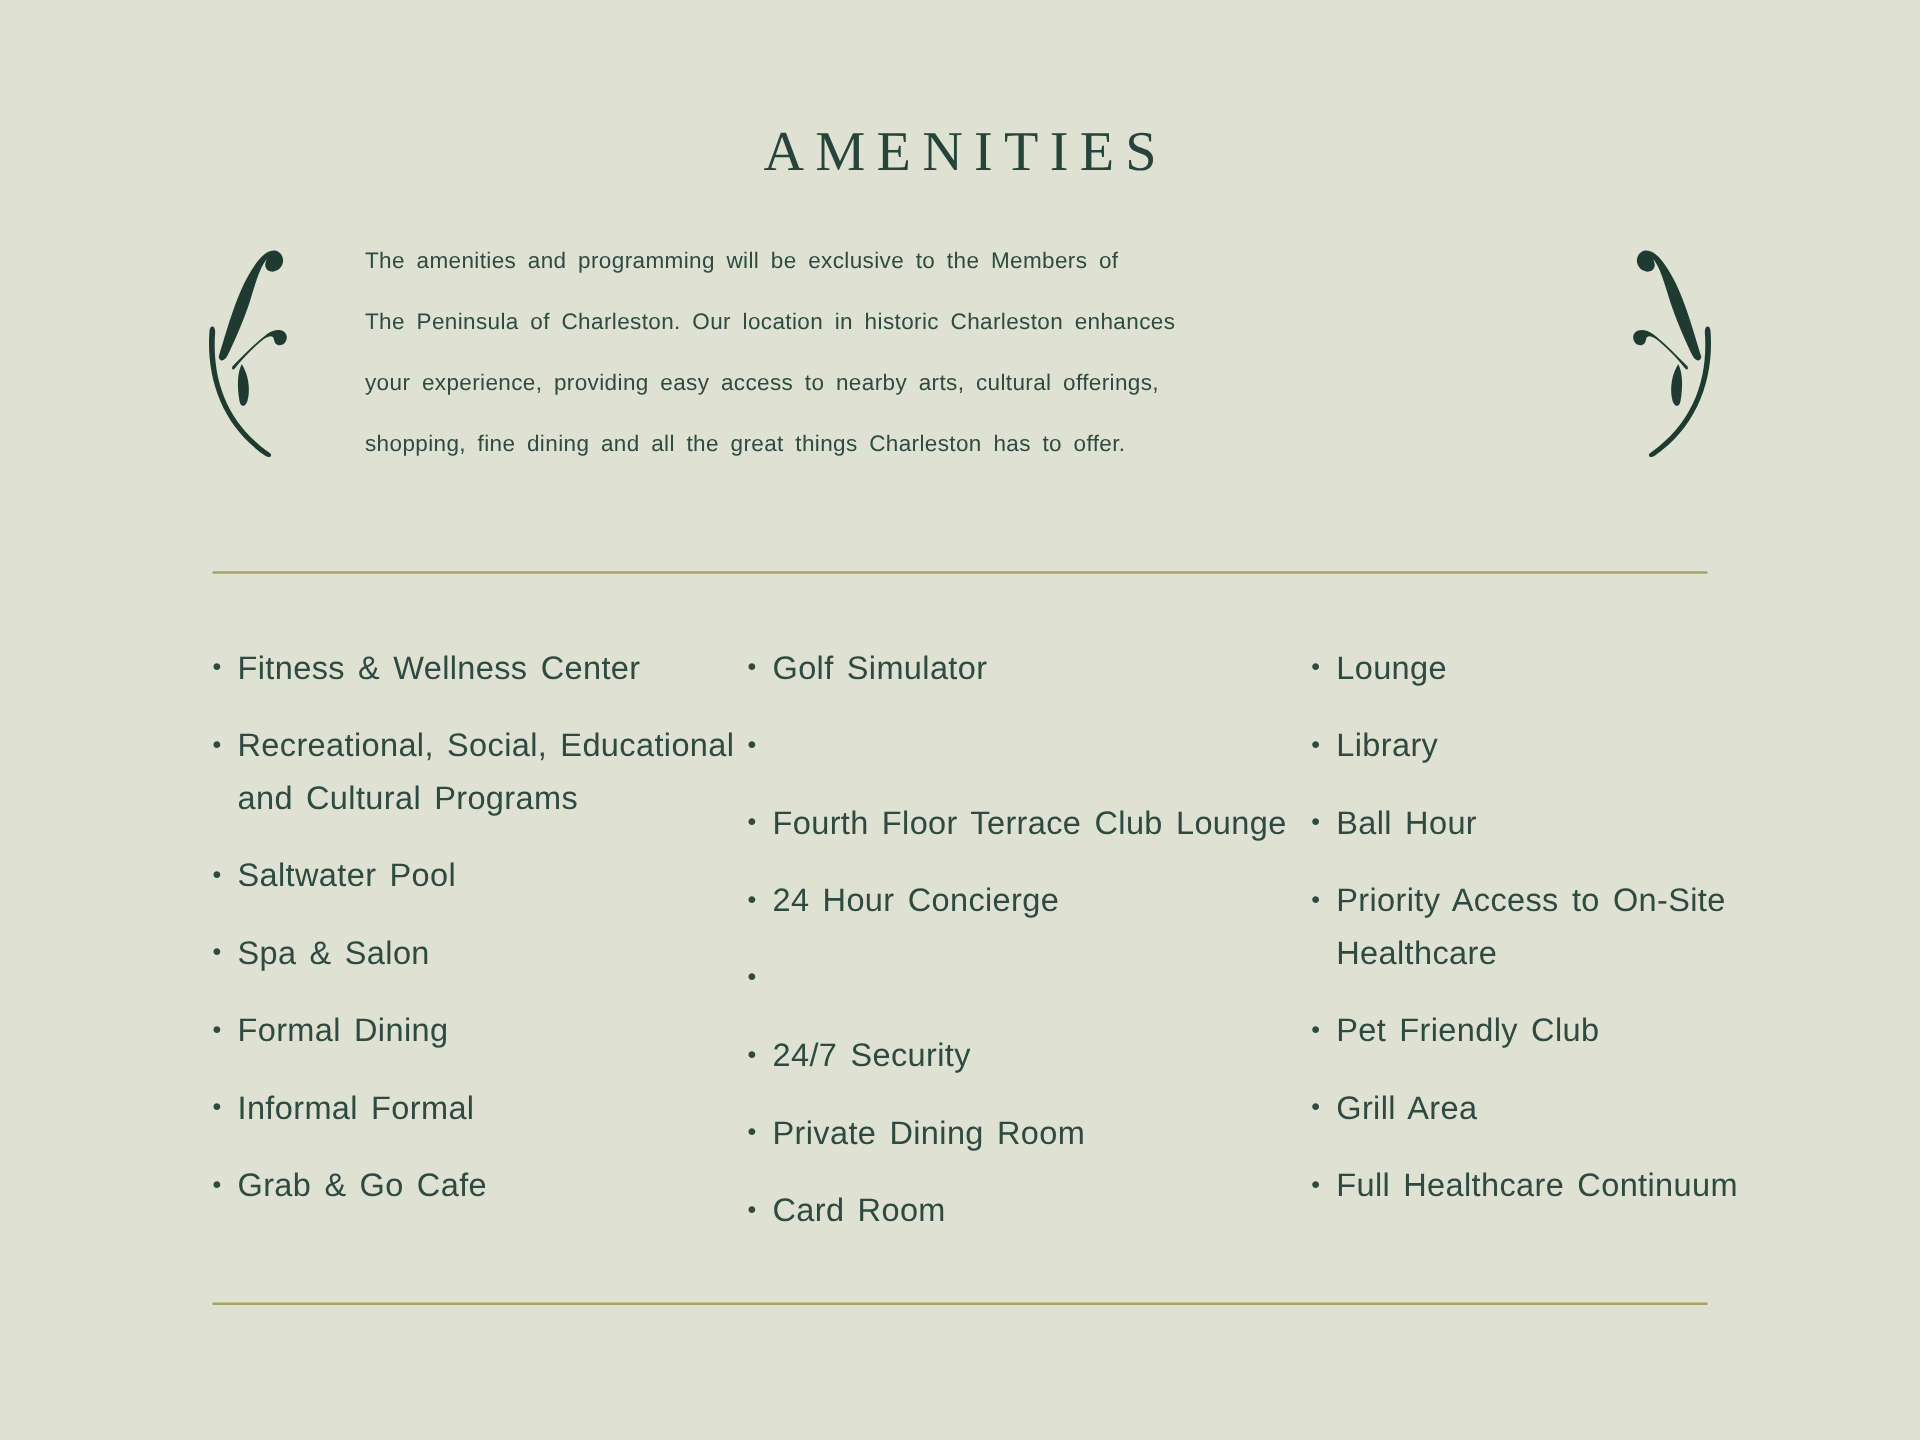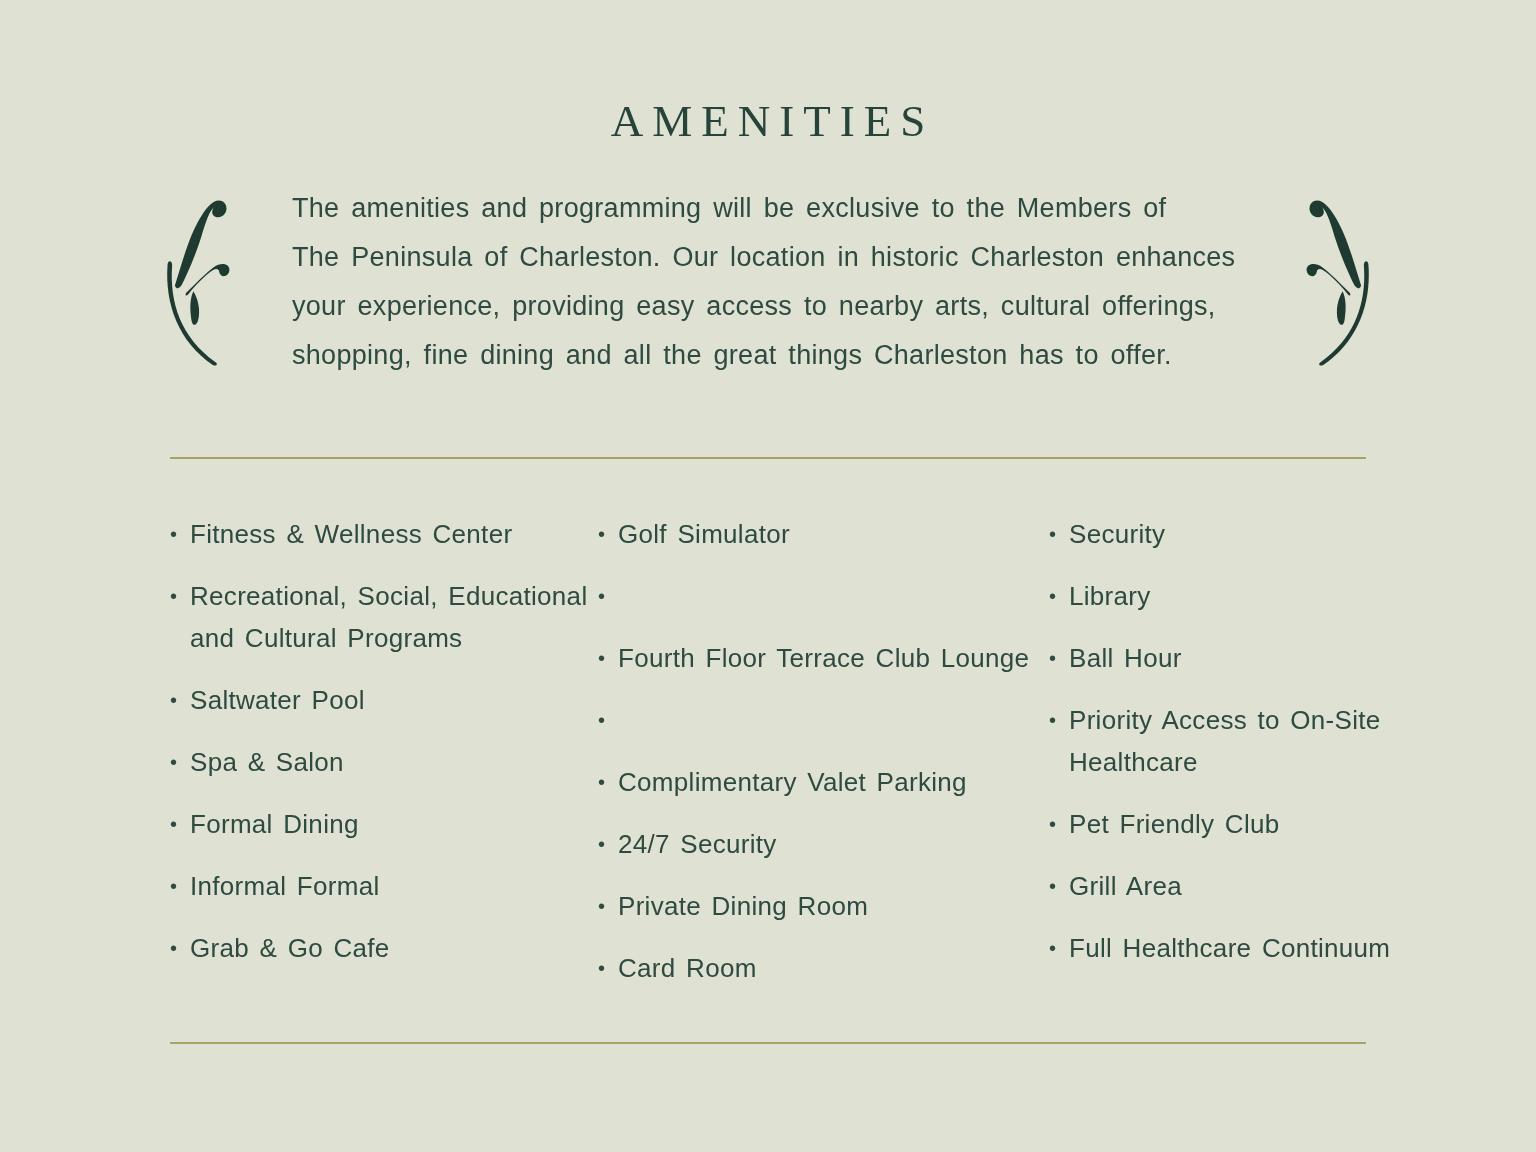--- a/index.html
+++ b/index.html
@@ -38,21 +38,21 @@
     width: 72px;
     height: 178px;
   }
   .flourish svg { display: block; width: 100%; height: 100%; fill: var(--flourish-color); }
   .flourish.left  { left: 162px; }
   .flourish.right { left: 1302px; transform: scaleX(-1); }
   .intro {
     position: absolute;
     left: 292px;
     top: 184px;
-    font-size: 27px;
+    font-size: 18px;
     line-height: 49px;
     white-space: pre;
     word-spacing: 4px;
     letter-spacing: 0.3px;
     color: var(--text-color);
   }
   .divider {
     position: absolute;
     left: 170px;
     width: 1196px;
@@ -161,42 +161,42 @@
         </li>
         <li class="amenity-item">
           <span class="bullet">•</span>
         </li>
         <li class="amenity-item">
           <span class="bullet">•</span>
           <span class="item-text">Fourth Floor Terrace Club Lounge</span>
         </li>
         <li class="amenity-item">
           <span class="bullet">•</span>
-        </li>
-        <li class="amenity-item">
-          <span class="bullet">•</span>
-          <span class="item-text">Complimentary Valet Parking</span>
+          <span class="item-text">24 Hour Concierge</span>
+        </li>
+        <li class="amenity-item">
+          <span class="bullet">•</span>
         </li>
         <li class="amenity-item">
           <span class="bullet">•</span>
           <span class="item-text">24/7 Security</span>
         </li>
         <li class="amenity-item">
           <span class="bullet">•</span>
           <span class="item-text">Private Dining Room</span>
         </li>
         <li class="amenity-item">
           <span class="bullet">•</span>
           <span class="item-text">Card Room</span>
         </li>
       </ul>
     <ul class="amenity-col" data-col="2">
         <li class="amenity-item">
           <span class="bullet">•</span>
-          <span class="item-text">Security</span>
+          <span class="item-text">Lounge</span>
         </li>
         <li class="amenity-item">
           <span class="bullet">•</span>
           <span class="item-text">Library</span>
         </li>
         <li class="amenity-item">
           <span class="bullet">•</span>
           <span class="item-text">Ball Hour</span>
         </li>
         <li class="amenity-item">

